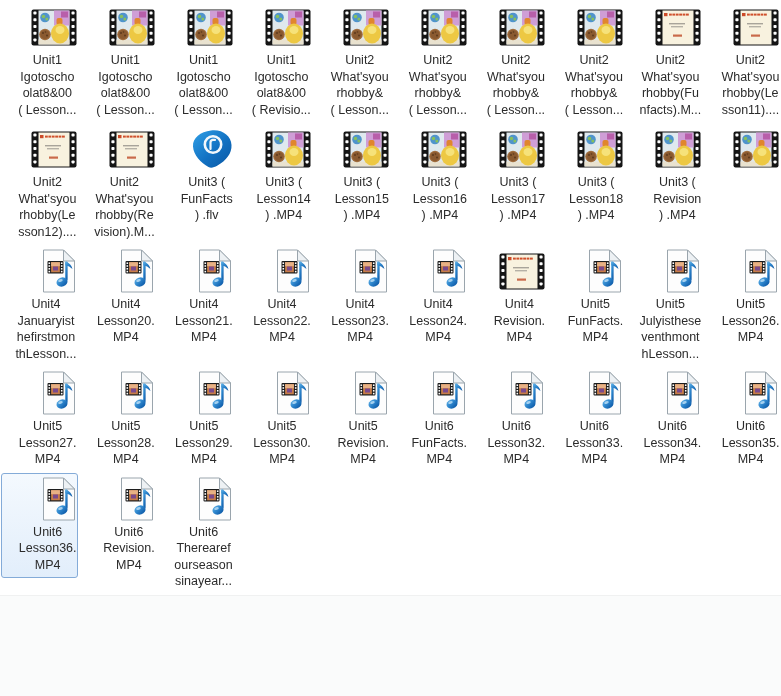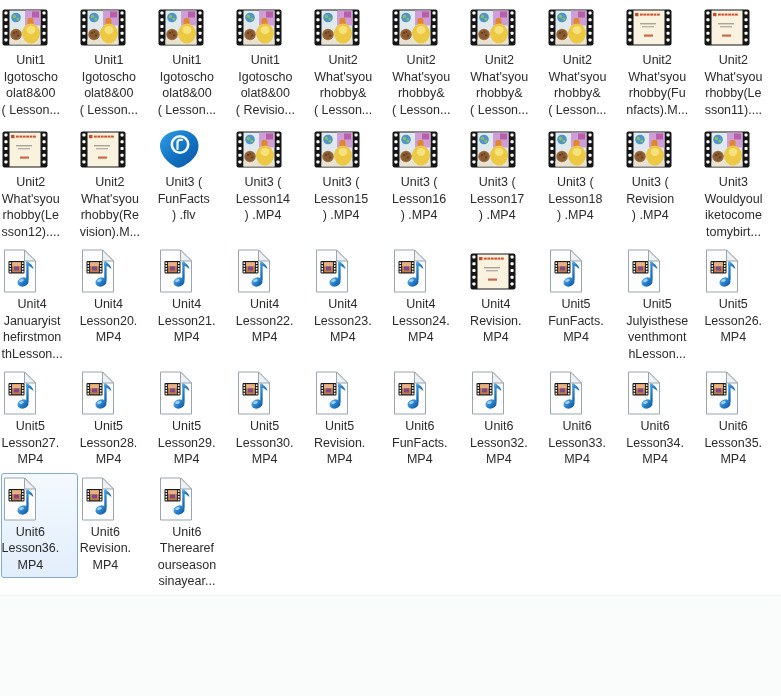--- a/index.html
+++ b/index.html
@@ -8,21 +8,21 @@
     font-family:"Liberation Sans", sans-serif;
     display:flex;flex-direction:column;
   }
   .file-grid{
     display:grid;
     grid-template-columns:repeat(10,78.1px);
     align-items:start;
     padding-top:1px;
   }
   .file-item{
-    display:flex;flex-direction:column;align-items:flex-start;
+    display:flex;flex-direction:column;align-items:flex-end;
     border:1px solid transparent;border-radius:3px;
     padding:2px 0 4px 0;box-sizing:border-box;width:77px;
     justify-self:center;
   }
   .file-item.selected{
     border-color:#84abd8;
     background:linear-gradient(180deg,#f4f9fe 0%,#e2eefb 100%);
   }
   .icon-wrap{
     height:46px;display:flex;align-items:center;justify-content:center;
@@ -748,24 +748,20 @@
       <circle cx="14" cy="25.5" r="5.8" fill="#a06c3c"></circle>
       <circle cx="14" cy="25.5" r="4.6" fill="#8a5a30"></circle>
       <circle cx="12" cy="24" r="1" fill="#5c3a1c"></circle>
             <circle cx="16" cy="26.5" r="1" fill="#5c3a1c"></circle>
             <circle cx="14.5" cy="23" r="0.8" fill="#5c3a1c"></circle>
       <ellipse cx="29" cy="24.5" rx="9" ry="10" fill="#edc843"></ellipse>
       <ellipse cx="29" cy="21" rx="4.5" ry="4" fill="#f6e27a"></ellipse>
     </g>
         </svg>
       </div>
-      <div class="file-label">Unit3
-Wouldyoul
-iketocome
-tomybirt...</div>
     </div>
     <div class="file-item">
       <div class="icon-wrap">
         <svg width="36" height="44" viewBox="0 0 36 44" xmlns="http://www.w3.org/2000/svg">
     <defs>
             <linearGradient id="mnote" x1="0" y1="0" x2="0.7" y2="1">
       <stop offset="0" stop-color="#63b4e8"></stop>
               <stop offset="0.5" stop-color="#2e86cd"></stop>
               <stop offset="1" stop-color="#0d5aa8"></stop>
     </linearGradient>

